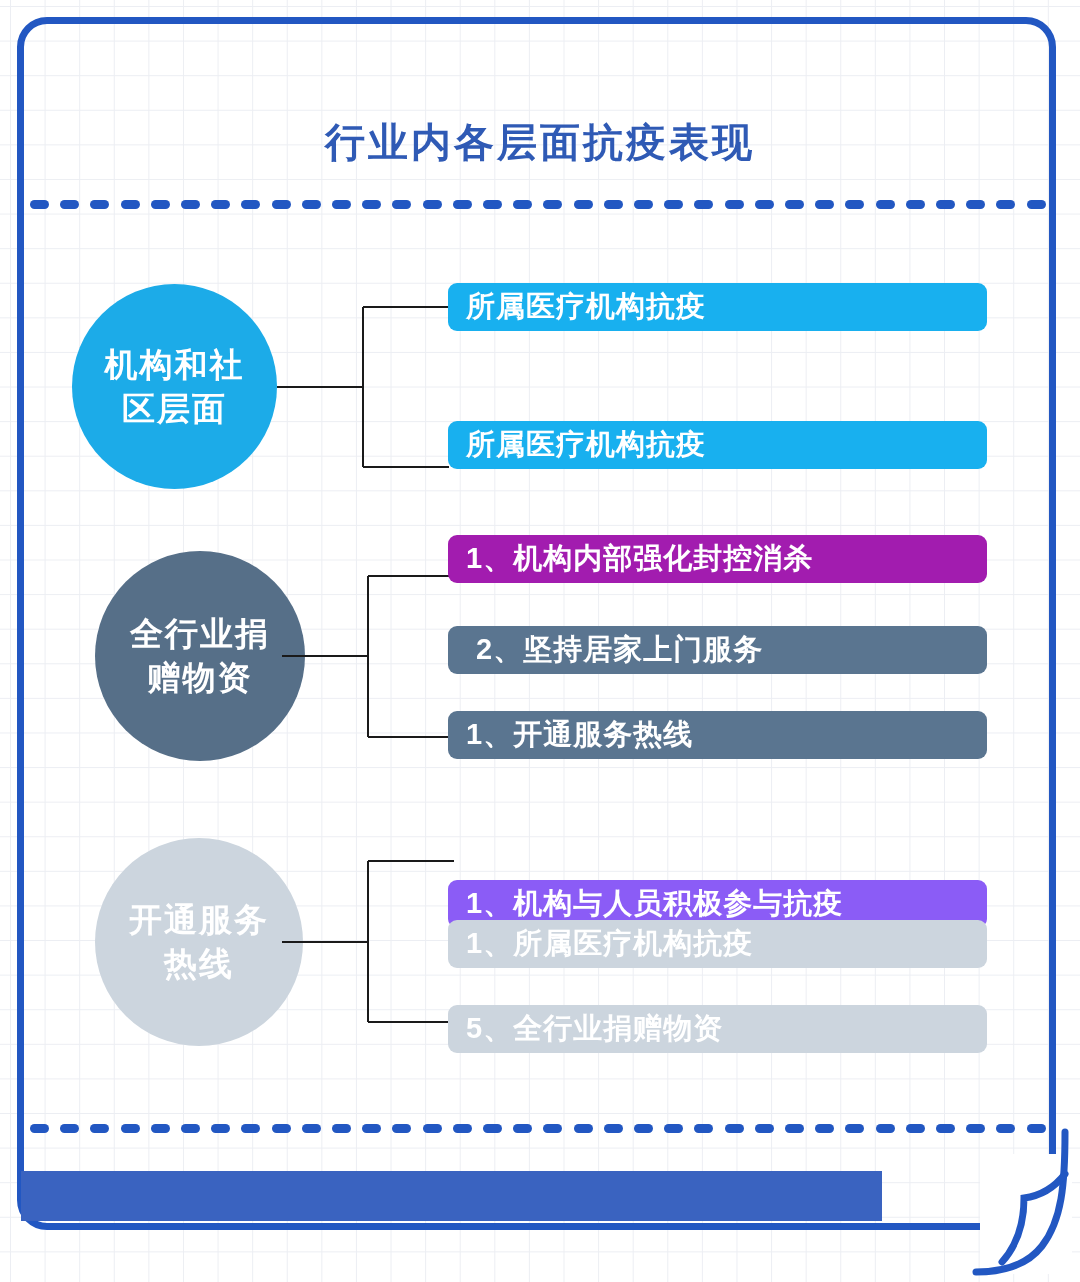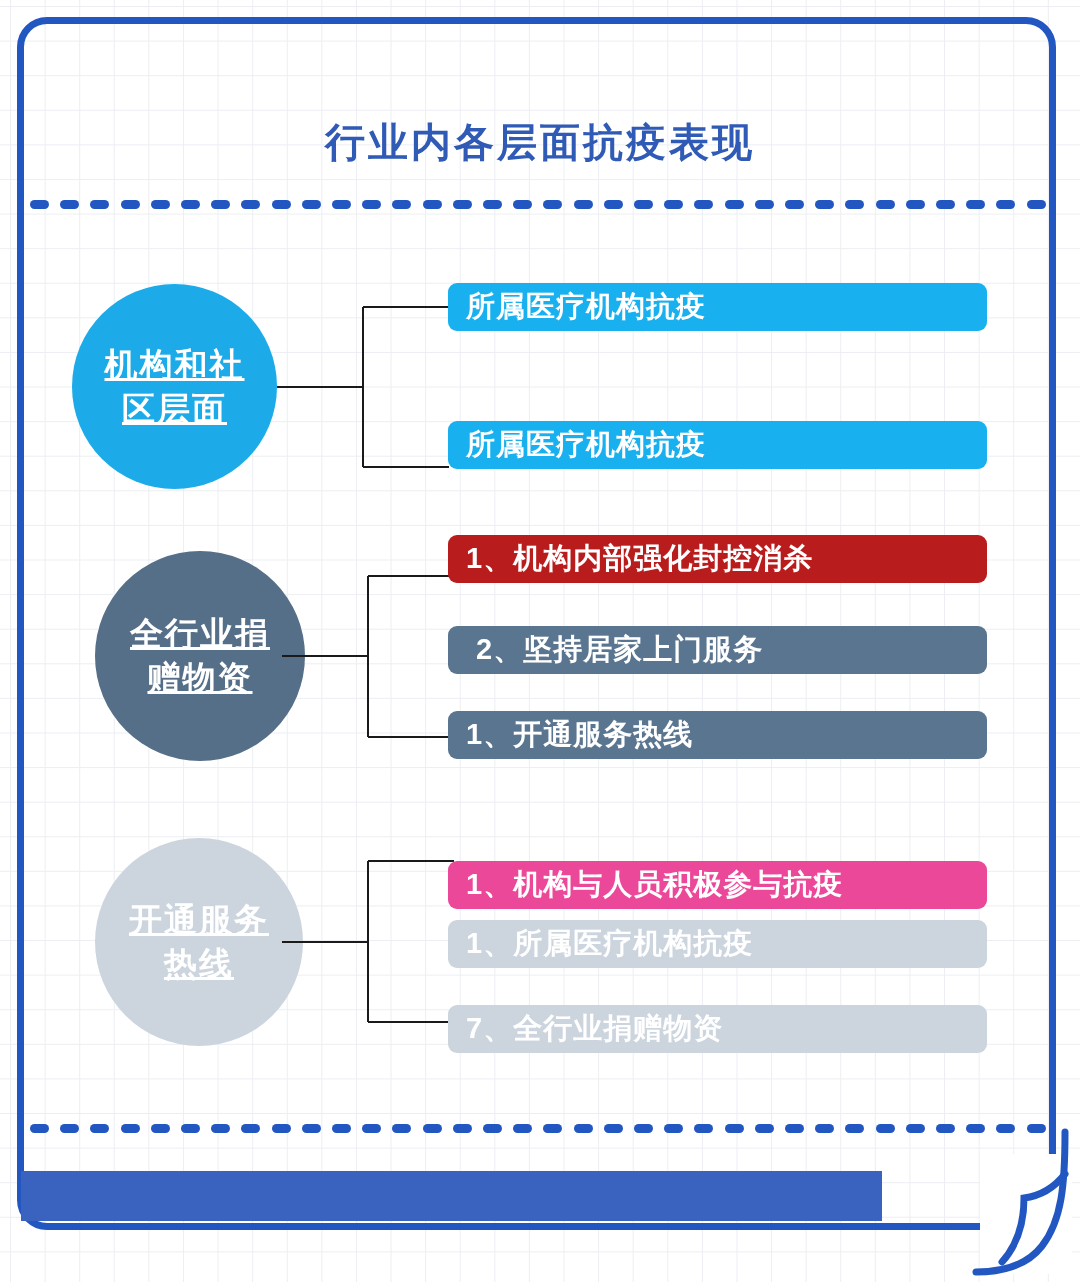--- a/index.html
+++ b/index.html
@@ -111,21 +111,20 @@
     align-items: center;
     justify-content: center;
     text-align: center;
     color: #ffffff;
     font-weight: 700;
     font-size: 33px;
     line-height: 1.32;
     letter-spacing: 2px;
     box-sizing: border-box;
     padding: 0 26px;
-    text-decoration: underline;
   }
   .bar {
     position: absolute;
     height: 48px;
     border-radius: 9px;
     display: flex;
     align-items: center;
     color: #ffffff;
     font-size: 29px;
     font-weight: 700;
@@ -196,36 +195,36 @@
 </div>
 
 <div class="group">
   <div class="circle" id="circle-2" style="left: 95px; top: 551px; width: 210px; height: 210px; background: rgb(86, 111, 136);">全行业捐赠物资</div>
   <svg class="connector" style="left:282px; top:532px; width:175px; height:230px;">
     <line x1="0" y1="124" x2="86" y2="124" stroke="#1a1a1a" stroke-width="2"></line>
     <line x1="86" y1="44" x2="86" y2="205" stroke="#1a1a1a" stroke-width="2"></line>
     <line x1="86" y1="44" x2="172" y2="44" stroke="#1a1a1a" stroke-width="2"></line>
     <line x1="86" y1="205" x2="172" y2="205" stroke="#1a1a1a" stroke-width="2"></line>
   </svg>
-  <div class="bar" style="top: 535px; background: #b91c1c; color: rgb(255, 255, 255);">1、机构内部强化封控消杀</div>
+  <div class="bar" style="top: 535px; background: #a21caf; color: rgb(255, 255, 255);">1、机构内部强化封控消杀</div>
   <div class="bar" style="top: 626px; background: rgb(90, 117, 144); color: rgb(255, 255, 255); padding-left: 28px;">2、坚持居家上门服务</div>
   <div class="bar" style="top: 711px; background: rgb(90, 117, 144); color: rgb(255, 255, 255);">1、开通服务热线</div>
 </div>
 
 <div class="group">
   <div class="circle" id="circle-3" style="left: 95px; top: 838px; width: 208px; height: 208px; background: rgb(204, 213, 222);">开通服务热线</div>
   <svg class="connector" style="left:282px; top:828px; width:175px; height:230px;">
     <line x1="0" y1="114" x2="86" y2="114" stroke="#1a1a1a" stroke-width="2"></line>
     <line x1="86" y1="33" x2="86" y2="194" stroke="#1a1a1a" stroke-width="2"></line>
     <line x1="86" y1="33" x2="172" y2="33" stroke="#1a1a1a" stroke-width="2"></line>
     <line x1="86" y1="194" x2="172" y2="194" stroke="#1a1a1a" stroke-width="2"></line>
   </svg>
-  <div class="bar" style="top: 861px; background: #ec4899; color: rgb(255, 255, 255);">1、机构与人员积极参与抗疫</div>
+  <div class="bar" style="top: 880px; background: #8b5cf6; color: rgb(255, 255, 255);">1、机构与人员积极参与抗疫</div>
   <div class="bar" style="top: 920px; background: rgb(204, 213, 222); color: rgb(255, 255, 255);">1、所属医疗机构抗疫</div>
-  <div class="bar" style="top: 1005px; background: rgb(204, 213, 222); color: rgb(255, 255, 255);">7、全行业捐赠物资</div>
+  <div class="bar" style="top: 1005px; background: rgb(204, 213, 222); color: rgb(255, 255, 255);">5、全行业捐赠物资</div>
 </div>
 
 <div class="dashed-rule" id="dashed-bottom">
     <span class="dash" style="left: 0px; background: rgb(34, 87, 194);"></span>
     <span class="dash" style="left: 30.2px; background: rgb(34, 87, 194);"></span>
     <span class="dash" style="left: 60.4px; background: rgb(34, 87, 194);"></span>
     <span class="dash" style="left: 90.6px; background: rgb(34, 87, 194);"></span>
     <span class="dash" style="left: 120.8px; background: rgb(34, 87, 194);"></span>
     <span class="dash" style="left: 151px; background: rgb(34, 87, 194);"></span>
     <span class="dash" style="left: 181.2px; background: rgb(34, 87, 194);"></span>

